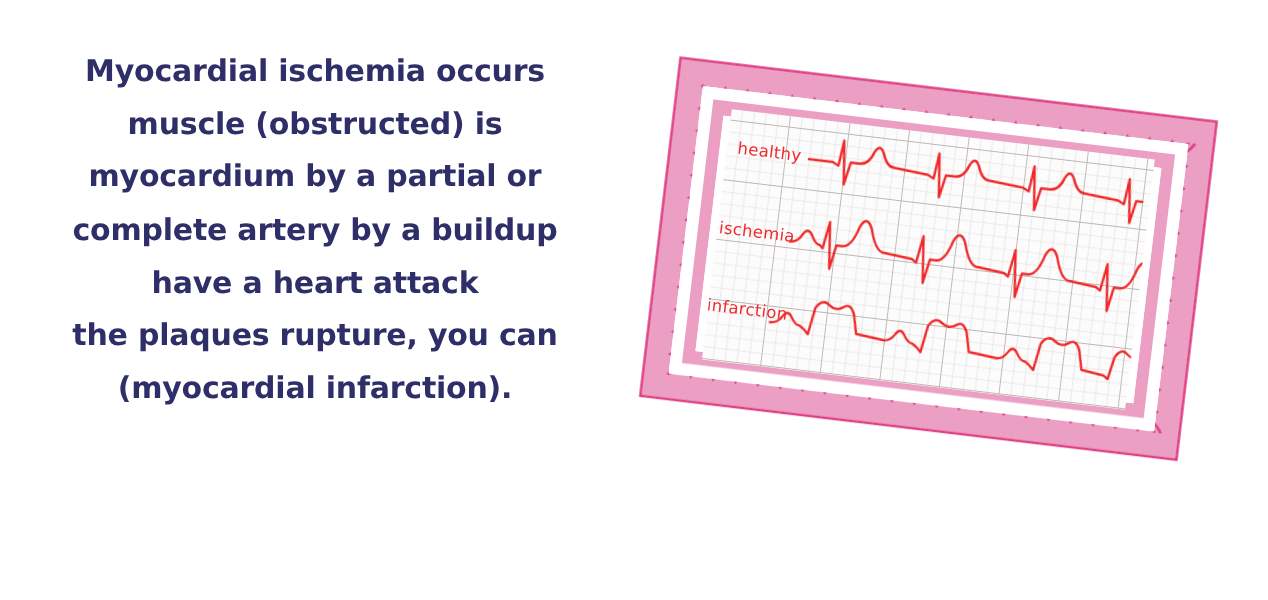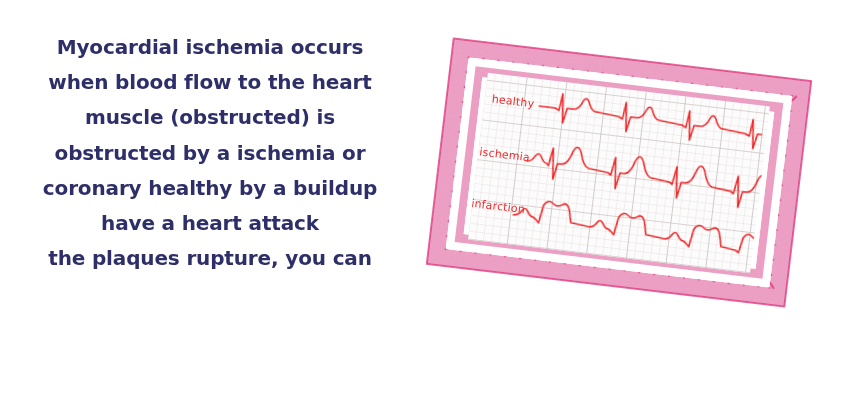--- a/index.html
+++ b/index.html
@@ -51,26 +51,26 @@
     letter-spacing:0.2px;
   }
 </style>
 </head>
 <body>
 
 <div id="stage">
 
   <div id="text-panel">
     <div class="para-line">Myocardial ischemia occurs</div>
-    <div class="para-line">when blood flow to the heart</div>
     <div class="para-line">muscle (obstructed) is</div>
-    <div class="para-line">obstructed by a ischemia or</div>
-    <div class="para-line">coronary healthy by a buildup</div>
+    <div class="para-line">myocardium by a partial or</div>
+    <div class="para-line">complete artery by a buildup</div>
     <div class="para-line">have a heart attack</div>
     <div class="para-line">the plaques rupture, you can</div>
+    <div class="para-line">(myocardial infarction).</div>
   </div>
 
   <div id="ecg-card-wrap">
     <div id="ecg-card">
       <svg width="366" height="233" viewBox="0 0 366 233" xmlns="http://www.w3.org/2000/svg">
         <defs>
 
           <pattern id="minorGrid" width="8" height="8" patternUnits="userSpaceOnUse">
             <path d="M8 0 L0 0 0 8" fill="none" stroke="#d8d3d1" stroke-width="0.7"></path>
           </pattern>

